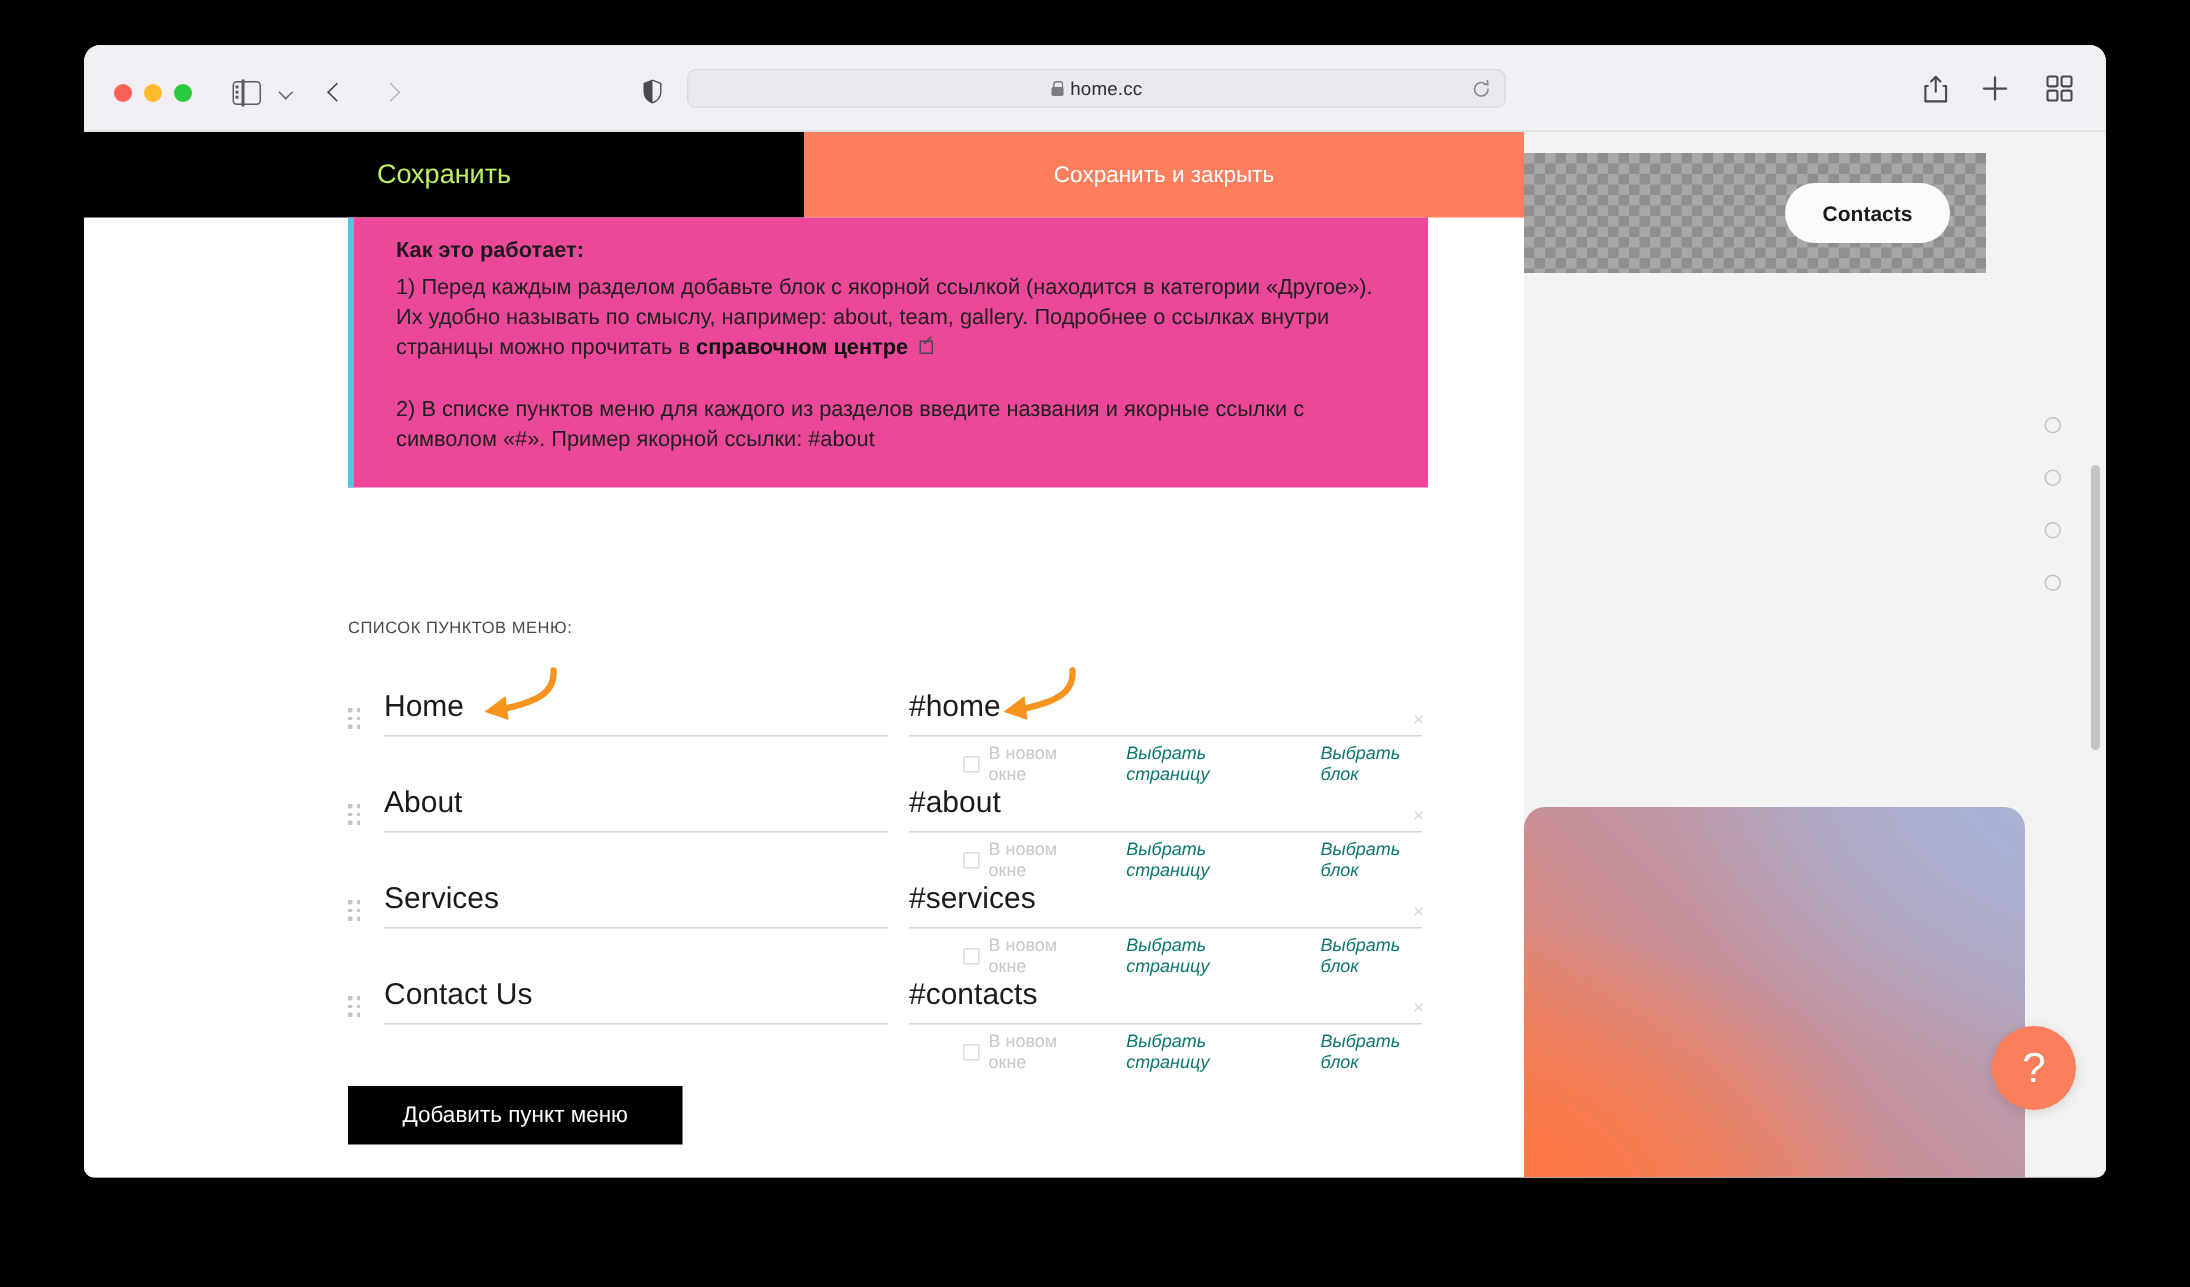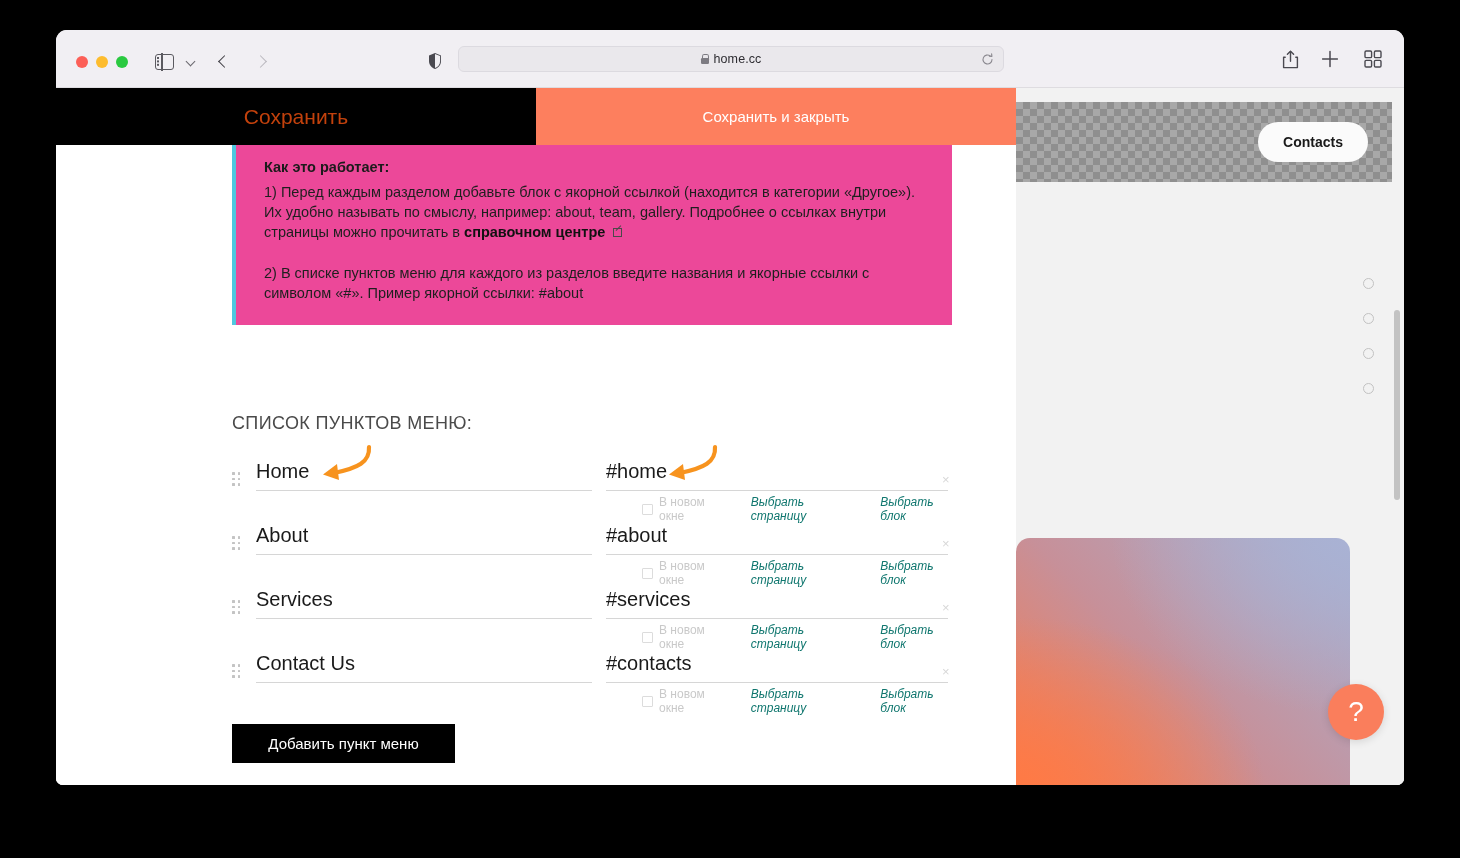--- a/index.html
+++ b/index.html
@@ -195,22 +195,22 @@
   .save-bar {
     position: absolute;
     left: 0; top: 0;
     width: 960px;
     height: 57px;
     display: flex;
   }
   .btn-save {
     flex: 0 0 480px;
     background: #000000;
-    color: #c2410c;
-    font-size: 21px;
+    color: #bef264;
+    font-size: 18px;
     display: flex;
     align-items: center;
     justify-content: center;
     cursor: pointer;
     border: none;
     font-family: "Liberation Sans", sans-serif;
   }
   .btn-save-close {
     flex: 1;
     background: #fd7f5e;
@@ -267,21 +267,21 @@
     background: #4a4a4a;
     transform: rotate(-45deg);
     transform-origin: left center;
   }
 
   
   .list-header {
     position: absolute;
     left: 176px;
     top: 325px;
-    font-size: 18px;
+    font-size: 11px;
     letter-spacing: 0.35px;
     color: #4a4a4a;
   }
 
   
   .menu-rows {
     position: absolute;
     left: 176px;
     top: 368px;
     width: 730px;
@@ -408,21 +408,21 @@
     width: 388px;
     height: 697px;
     background: #f2f2f2;
     overflow: hidden;
   }
 
   .preview-header {
     position: absolute;
     left: 0;
     top: 14px;
-    width: 376px;
+    width: 308px;
     height: 80px;
     background-color: #a8a8a8;
     background-image:
       linear-gradient(45deg, #8f8f8f 25%, transparent 25%, transparent 75%, #8f8f8f 75%),
       linear-gradient(45deg, #8f8f8f 25%, transparent 25%, transparent 75%, #8f8f8f 75%);
     background-size: 14px 14px;
     background-position: 0 0, 7px 7px;
   }
   .contacts-pill {
     position: absolute;

